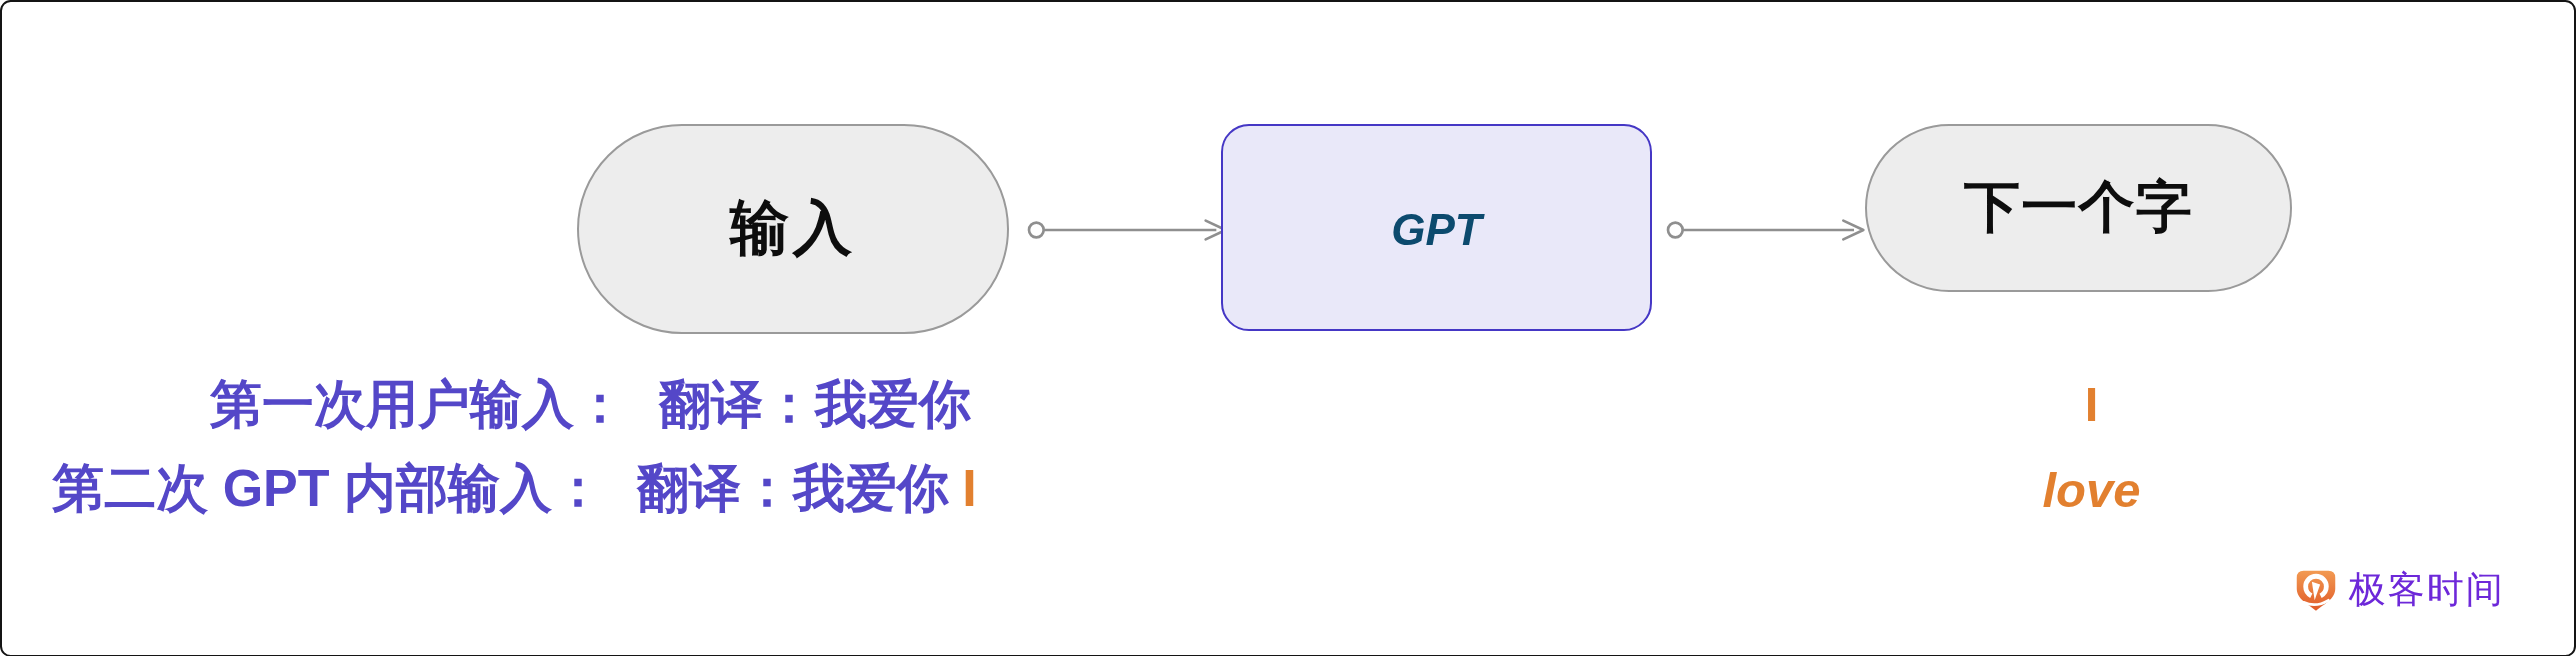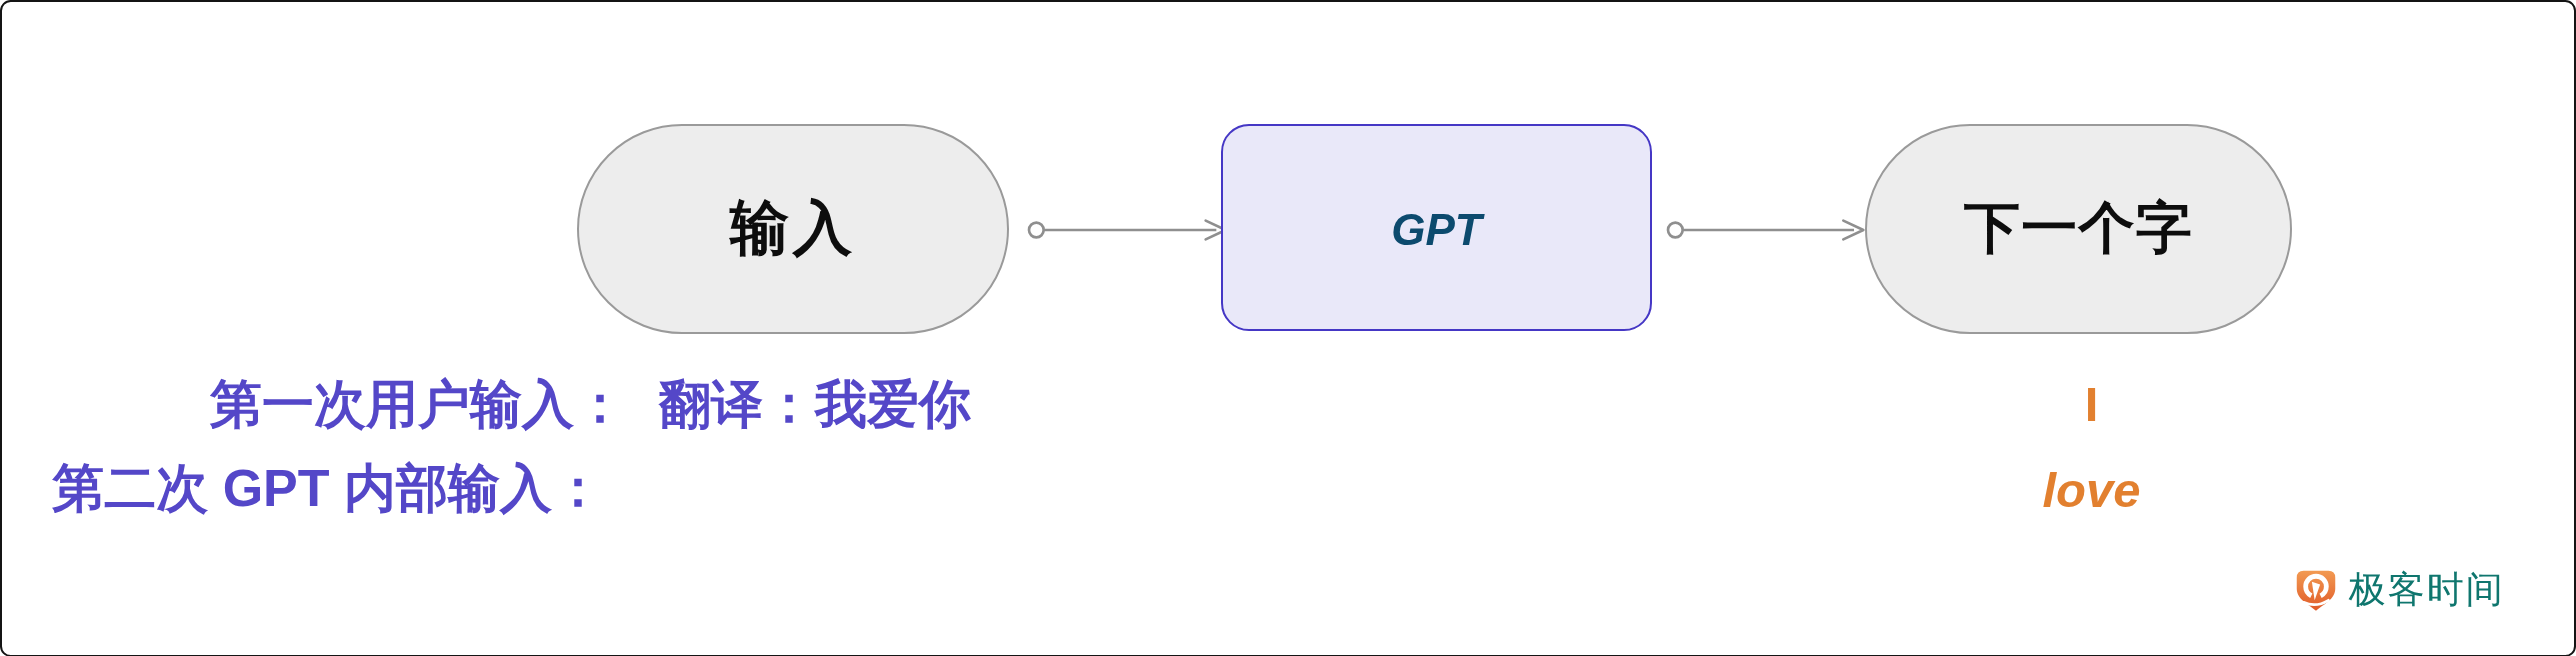--- a/index.html
+++ b/index.html
@@ -40,21 +40,21 @@
   .node-input {
     left: 577px; top: 124px;
     width: 432px; height: 210px;
     border-radius: 105px;
     font-size: 59px;
     letter-spacing: 4px;
     font-family: Liberation Serif, serif;
   }
   .node-next {
     left: 1865px; top: 124px;
-    width: 427px; height: 210px;
+    width: 427px; height: 168px;
     border-radius: 105px;
     font-size: 56px;
     letter-spacing: 1.3px;
   }
   .node-gpt {
     left: 1221px; top: 124px;
     width: 431px; height: 207px;
     border-radius: 28px;
     background: #e9e8f9;
     border: 2.7px solid #4537c5;
@@ -120,21 +120,21 @@
     position: absolute;
     left: 2294px;
     top: 565px;
     display: flex;
     align-items: center;
     gap: 10.7px;
   }
   .logo-text {
     font-size: 37px;
     font-weight: 500;
-    color: #0f766e;
+    color: #6d28d9;
     letter-spacing: 2px;
     white-space: nowrap;
   }
 </style>
 </head>
 <body>
 
 <div class="canvas">
 
   <div class="node pill node-input">
@@ -161,20 +161,21 @@
     <span>下一个字</span>
   </div>
 
   <div class="anno-row anno-row-1">
     <span class="anno-label">第一次用户输入：</span>
     <span class="anno-value"><span>翻译：我爱你</span><span class="anno-suffix"></span></span>
   </div>
 
   <div class="anno-row anno-row-2">
     <span class="anno-label">第二次 GPT 内部输入：</span>
+    <span class="anno-value"><span>翻译：我爱你</span><span class="anno-suffix">I</span></span>
   </div>
 
   <div class="output output-1">I</div>
   <div class="output output-2">love</div>
 
   <div class="logo">
     <svg width="44" height="44" viewBox="0 0 64 64">
       <defs>
         <linearGradient id="pinGrad" x1="0" y1="0" x2="0" y2="1">
           <stop offset="0" stop-color="#f29a52"></stop>

